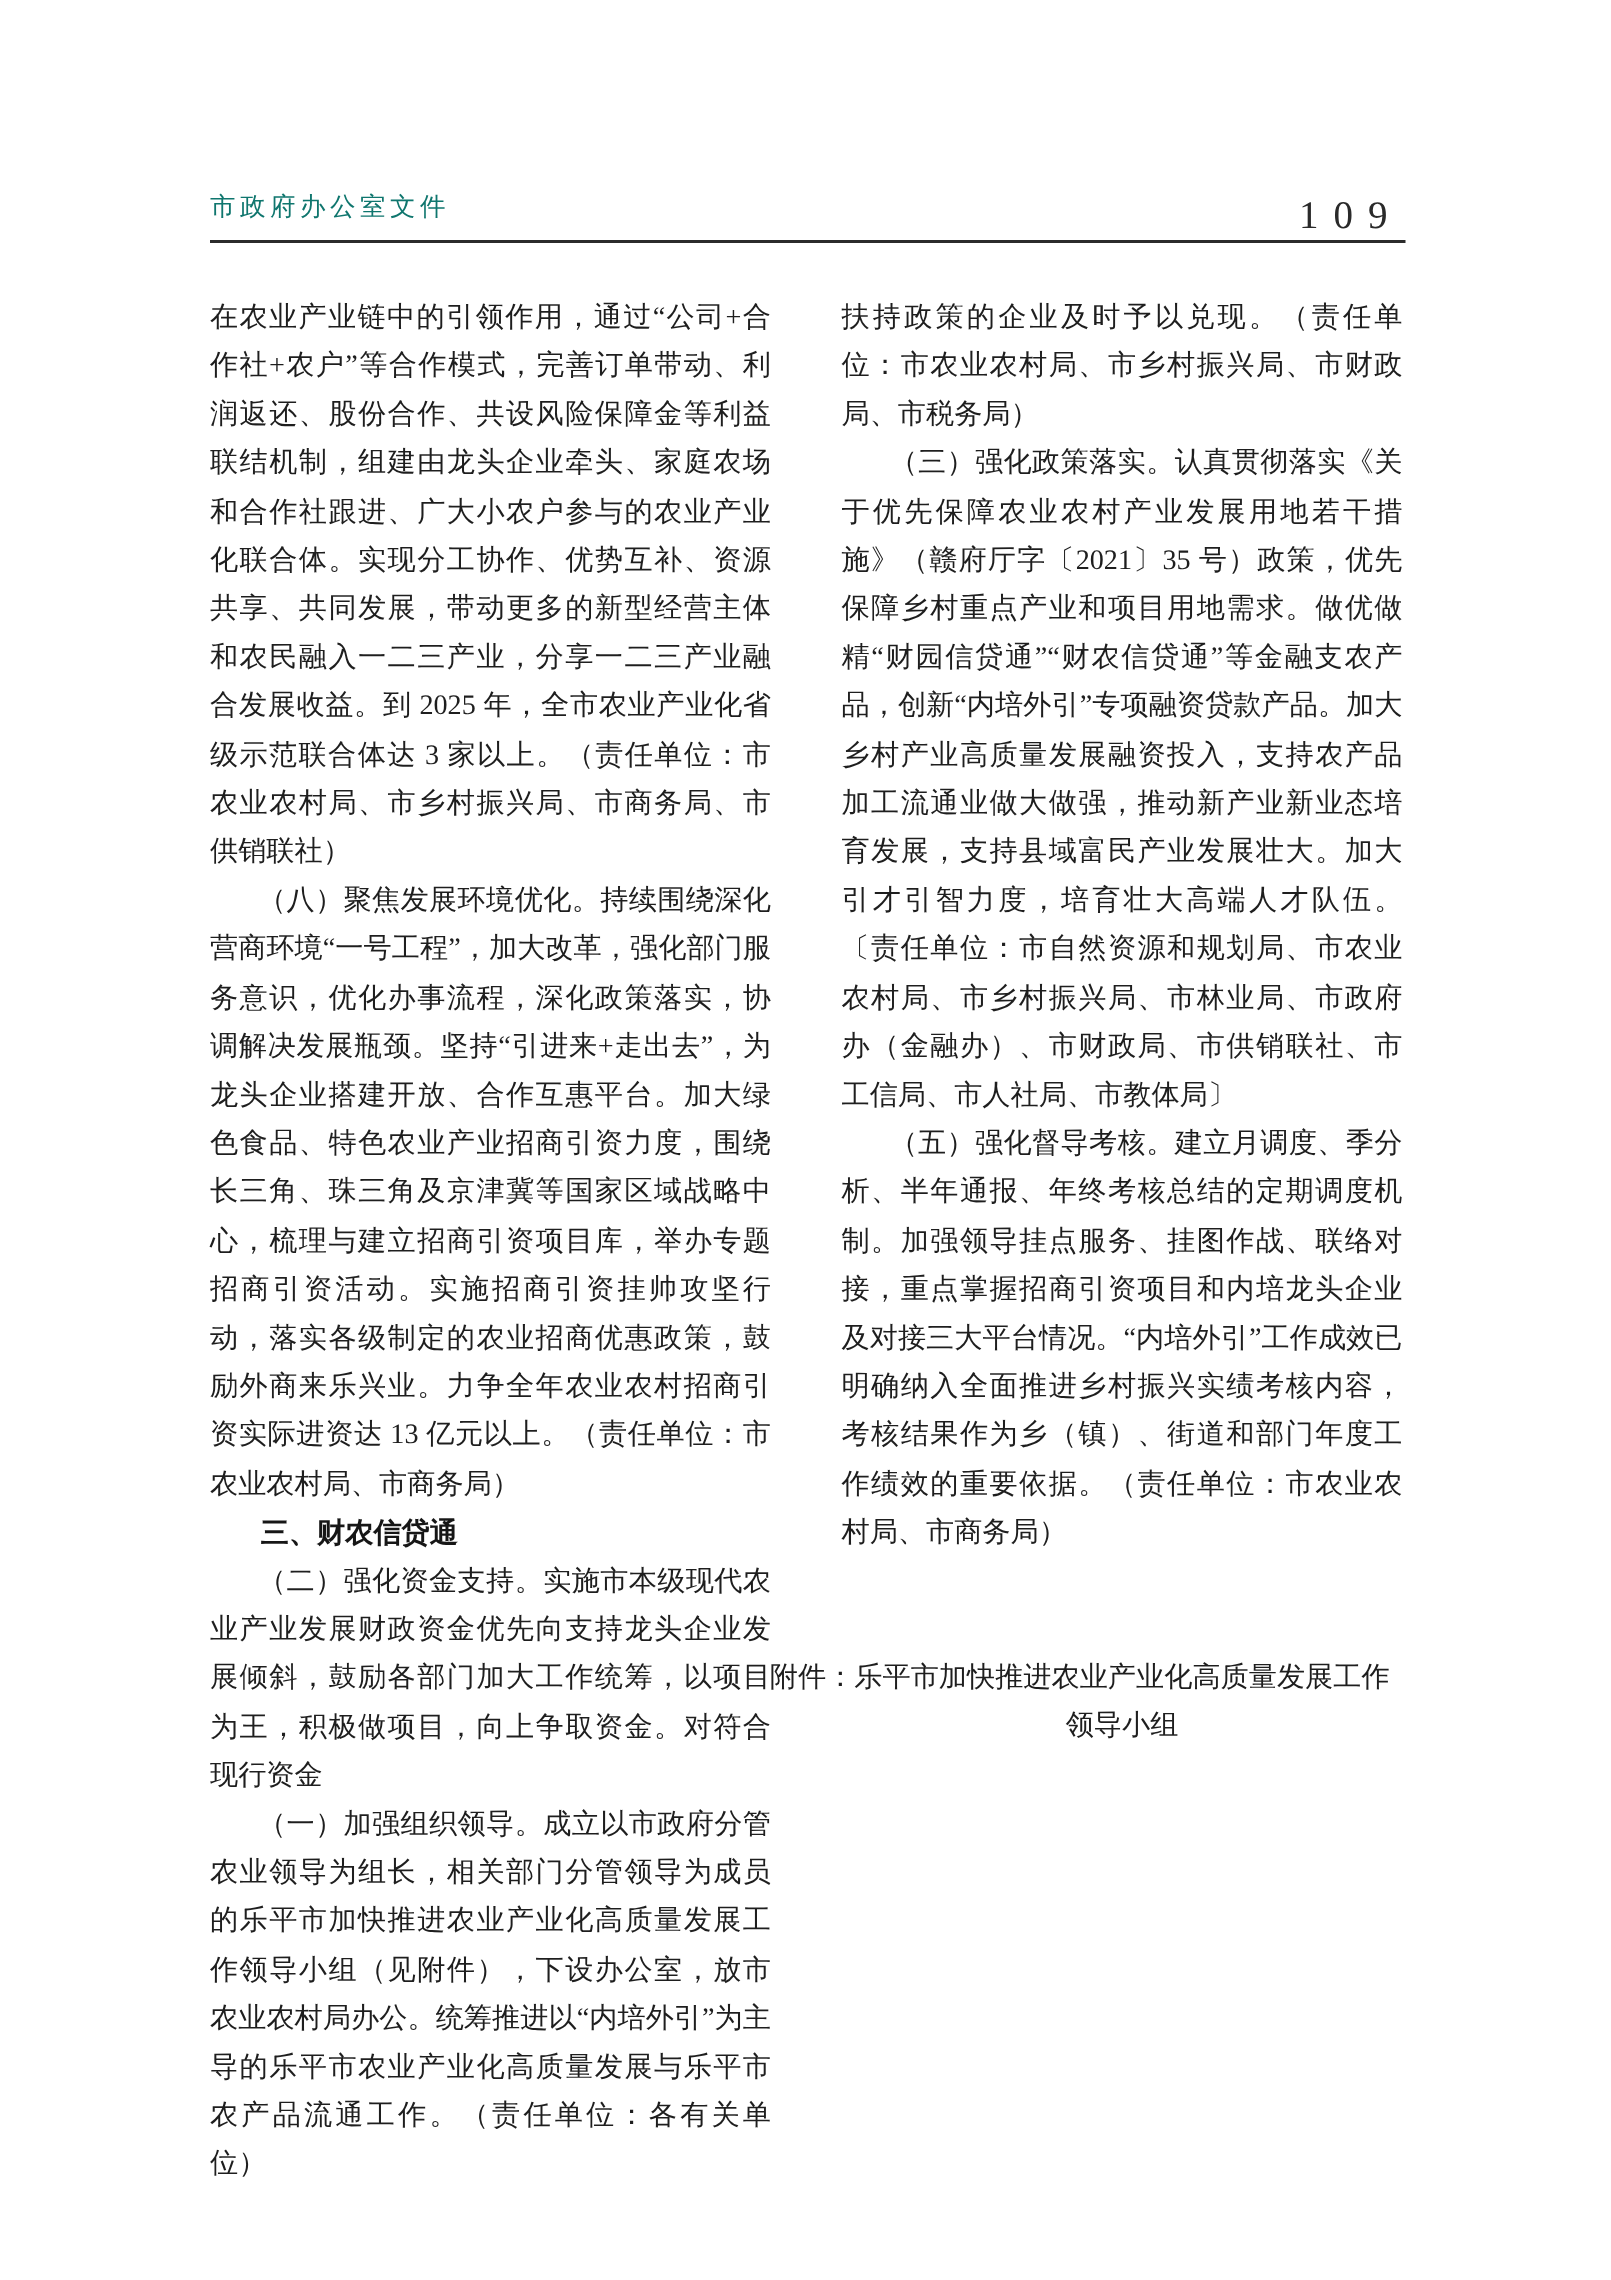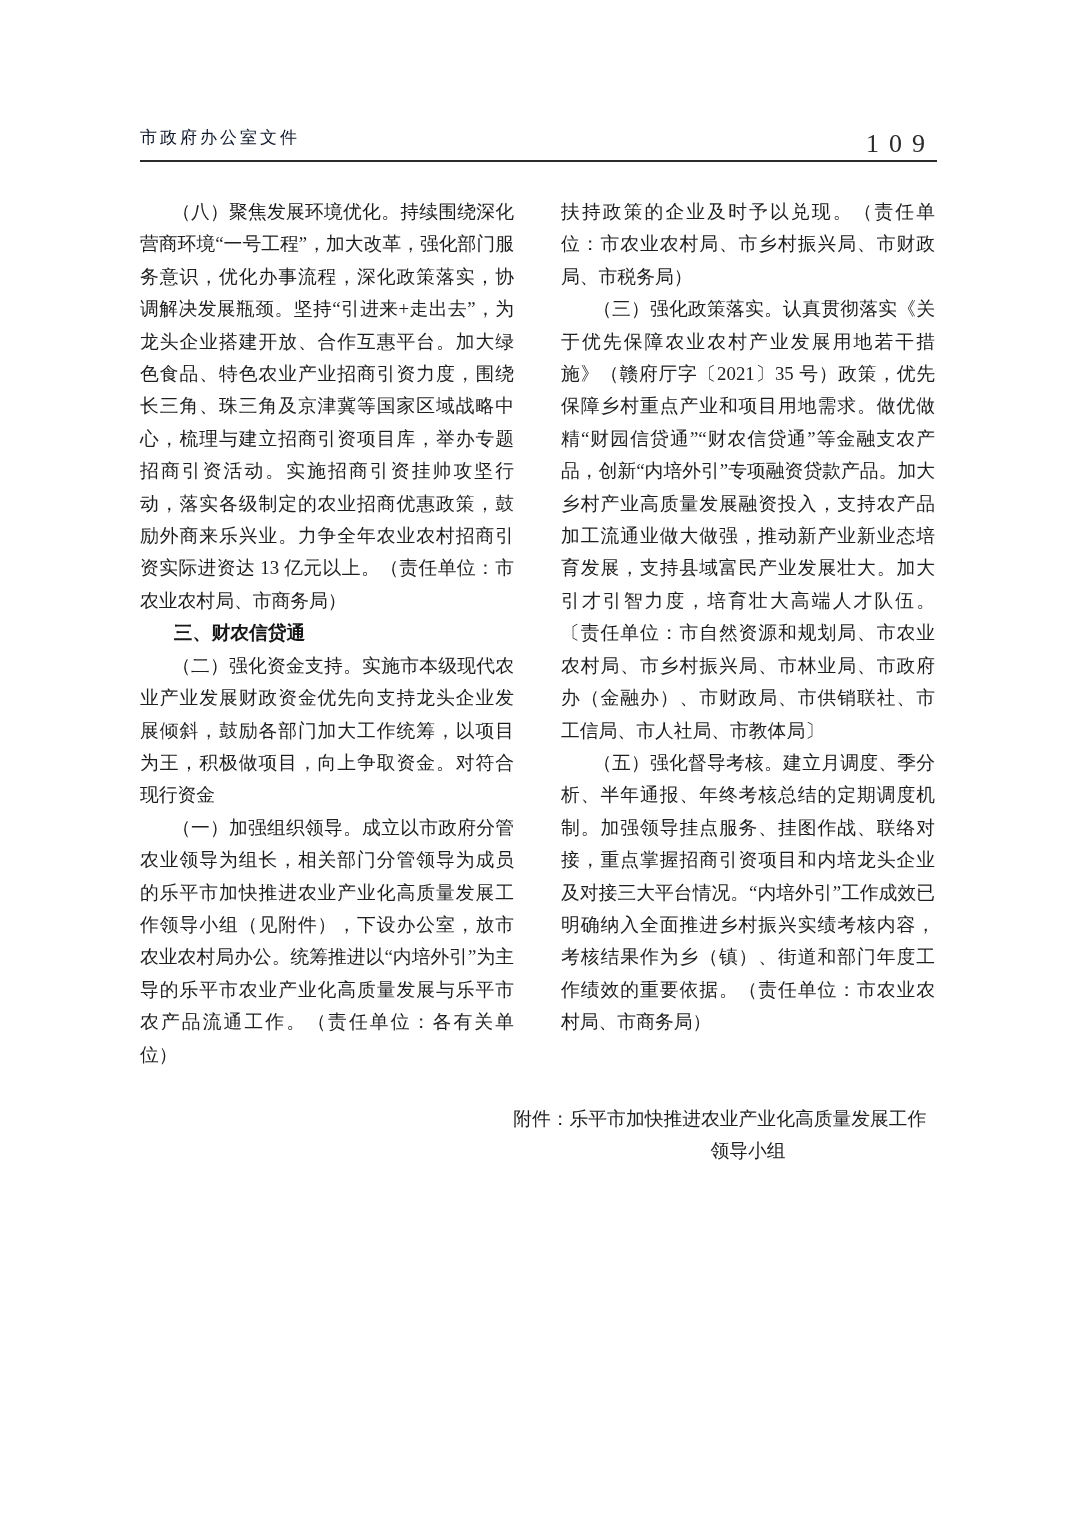--- a/index.html
+++ b/index.html
@@ -23,21 +23,21 @@
     top: 126px;
     width: 797px;
     display: flex;
     justify-content: space-between;
     align-items: flex-end;
     border-bottom: 2px solid #2b2b2b;
   }
   .header-title {
     font-size: 17px;
     letter-spacing: 3px;
-    color: #0f172a;
+    color: #0f766e;
     padding-bottom: 11px;
   }
   .header-pageno {
     font-size: 26px;
     letter-spacing: 10px;
     color: #2a2a2a;
     padding-bottom: 1px;
     margin-right: 2px;
     font-family: "Liberation Serif", "DejaVu Serif", serif;
   }
@@ -81,20 +81,21 @@
 
 <div class="page">
 
   <div class="page-header">
     <span class="header-title">市政府办公室文件</span>
     <span class="header-pageno">109</span>
   </div>
 
   <div class="content">
     <div class="col">
+        <p class="para continued">在农业产业链中的引领作用，通过“公司+合作社+农户”等合作模式，完善订单带动、利润返还、股份合作、共设风险保障金等利益联结机制，组建由龙头企业牵头、家庭农场和合作社跟进、广大小农户参与的农业产业化联合体。实现分工协作、优势互补、资源共享、共同发展，带动更多的新型经营主体和农民融入一二三产业，分享一二三产业融合发展收益。到 2025 年，全市农业产业化省级示范联合体达 3 家以上。（责任单位：市农业农村局、市乡村振兴局、市商务局、市供销联社）</p>
         <p class="para"><span class="lead">（八）聚焦发展环境优化。</span>持续围绕深化营商环境“一号工程”，加大改革，强化部门服务意识，优化办事流程，深化政策落实，协调解决发展瓶颈。坚持“引进来+走出去”，为龙头企业搭建开放、合作互惠平台。加大绿色食品、特色农业产业招商引资力度，围绕长三角、珠三角及京津冀等国家区域战略中心，梳理与建立招商引资项目库，举办专题招商引资活动。实施招商引资挂帅攻坚行动，落实各级制定的农业招商优惠政策，鼓励外商来乐兴业。力争全年农业农村招商引资实际进资达 13 亿元以上。（责任单位：市农业农村局、市商务局）</p>
         <p class="section-heading">三、财农信贷通</p>
         <p class="para"><span class="lead">（二）强化资金支持。</span>实施市本级现代农业产业发展财政资金优先向支持龙头企业发展倾斜，鼓励各部门加大工作统筹，以项目为王，积极做项目，向上争取资金。对符合现行资金</p>
         <p class="para"><span class="lead">（一）加强组织领导。</span>成立以市政府分管农业领导为组长，相关部门分管领导为成员的乐平市加快推进农业产业化高质量发展工作领导小组（见附件），下设办公室，放市农业农村局办公。统筹推进以“内培外引”为主导的乐平市农业产业化高质量发展与乐平市农产品流通工作。（责任单位：各有关单位）</p>
       </div>
     <div class="col">
         <p class="para continued">扶持政策的企业及时予以兑现。（责任单位：市农业农村局、市乡村振兴局、市财政局、市税务局）</p>
         <p class="para"><span class="lead">（三）强化政策落实。</span>认真贯彻落实《关于优先保障农业农村产业发展用地若干措施》（赣府厅字〔2021〕35 号）政策，优先保障乡村重点产业和项目用地需求。做优做精“财园信贷通”“财农信贷通”等金融支农产品，创新“内培外引”专项融资贷款产品。加大乡村产业高质量发展融资投入，支持农产品加工流通业做大做强，推动新产业新业态培育发展，支持县域富民产业发展壮大。加大引才引智力度，培育壮大高端人才队伍。〔责任单位：市自然资源和规划局、市农业农村局、市乡村振兴局、市林业局、市政府办（金融办）、市财政局、市供销联社、市工信局、市人社局、市教体局〕</p>
         <p class="para"><span class="lead">（五）强化督导考核。</span>建立月调度、季分析、半年通报、年终考核总结的定期调度机制。加强领导挂点服务、挂图作战、联络对接，重点掌握招商引资项目和内培龙头企业及对接三大平台情况。“内培外引”工作成效已明确纳入全面推进乡村振兴实绩考核内容，考核结果作为乡（镇）、街道和部门年度工作绩效的重要依据。（责任单位：市农业农村局、市商务局）</p>
         <p class="para attachment"><span>附件：</span>乐平市加快推进农业产业化高质量发展工作领导小组</p>

